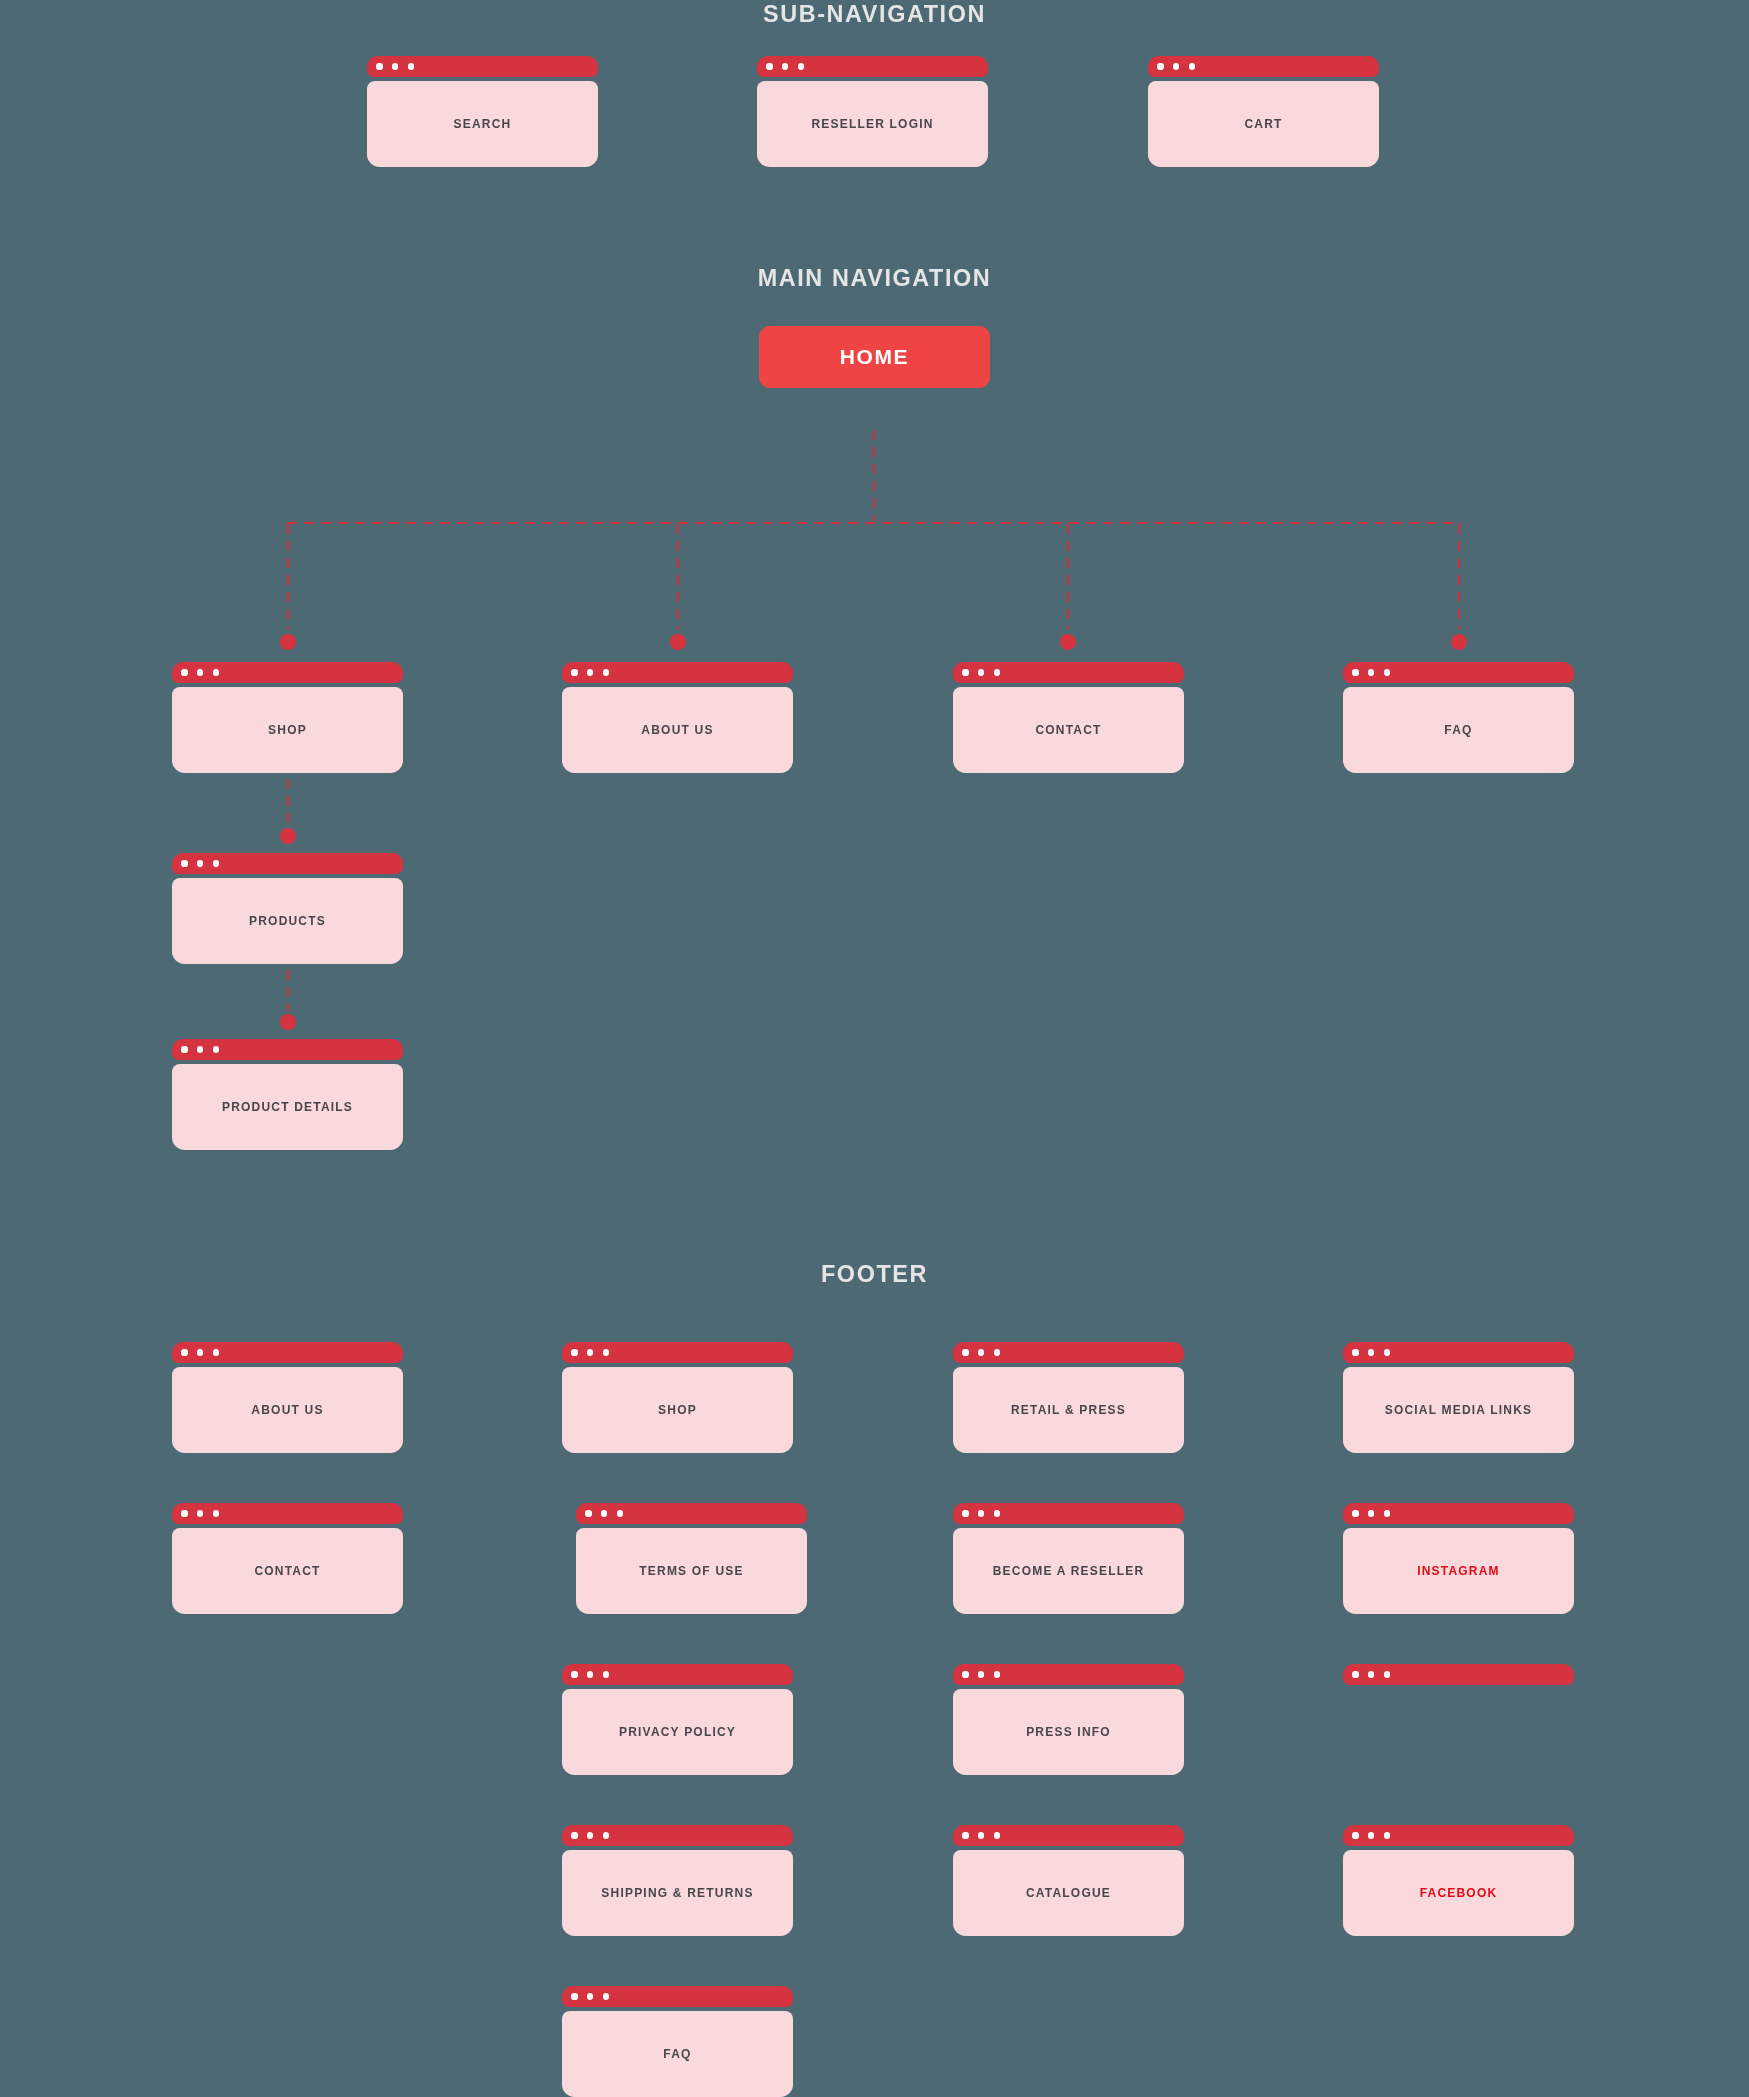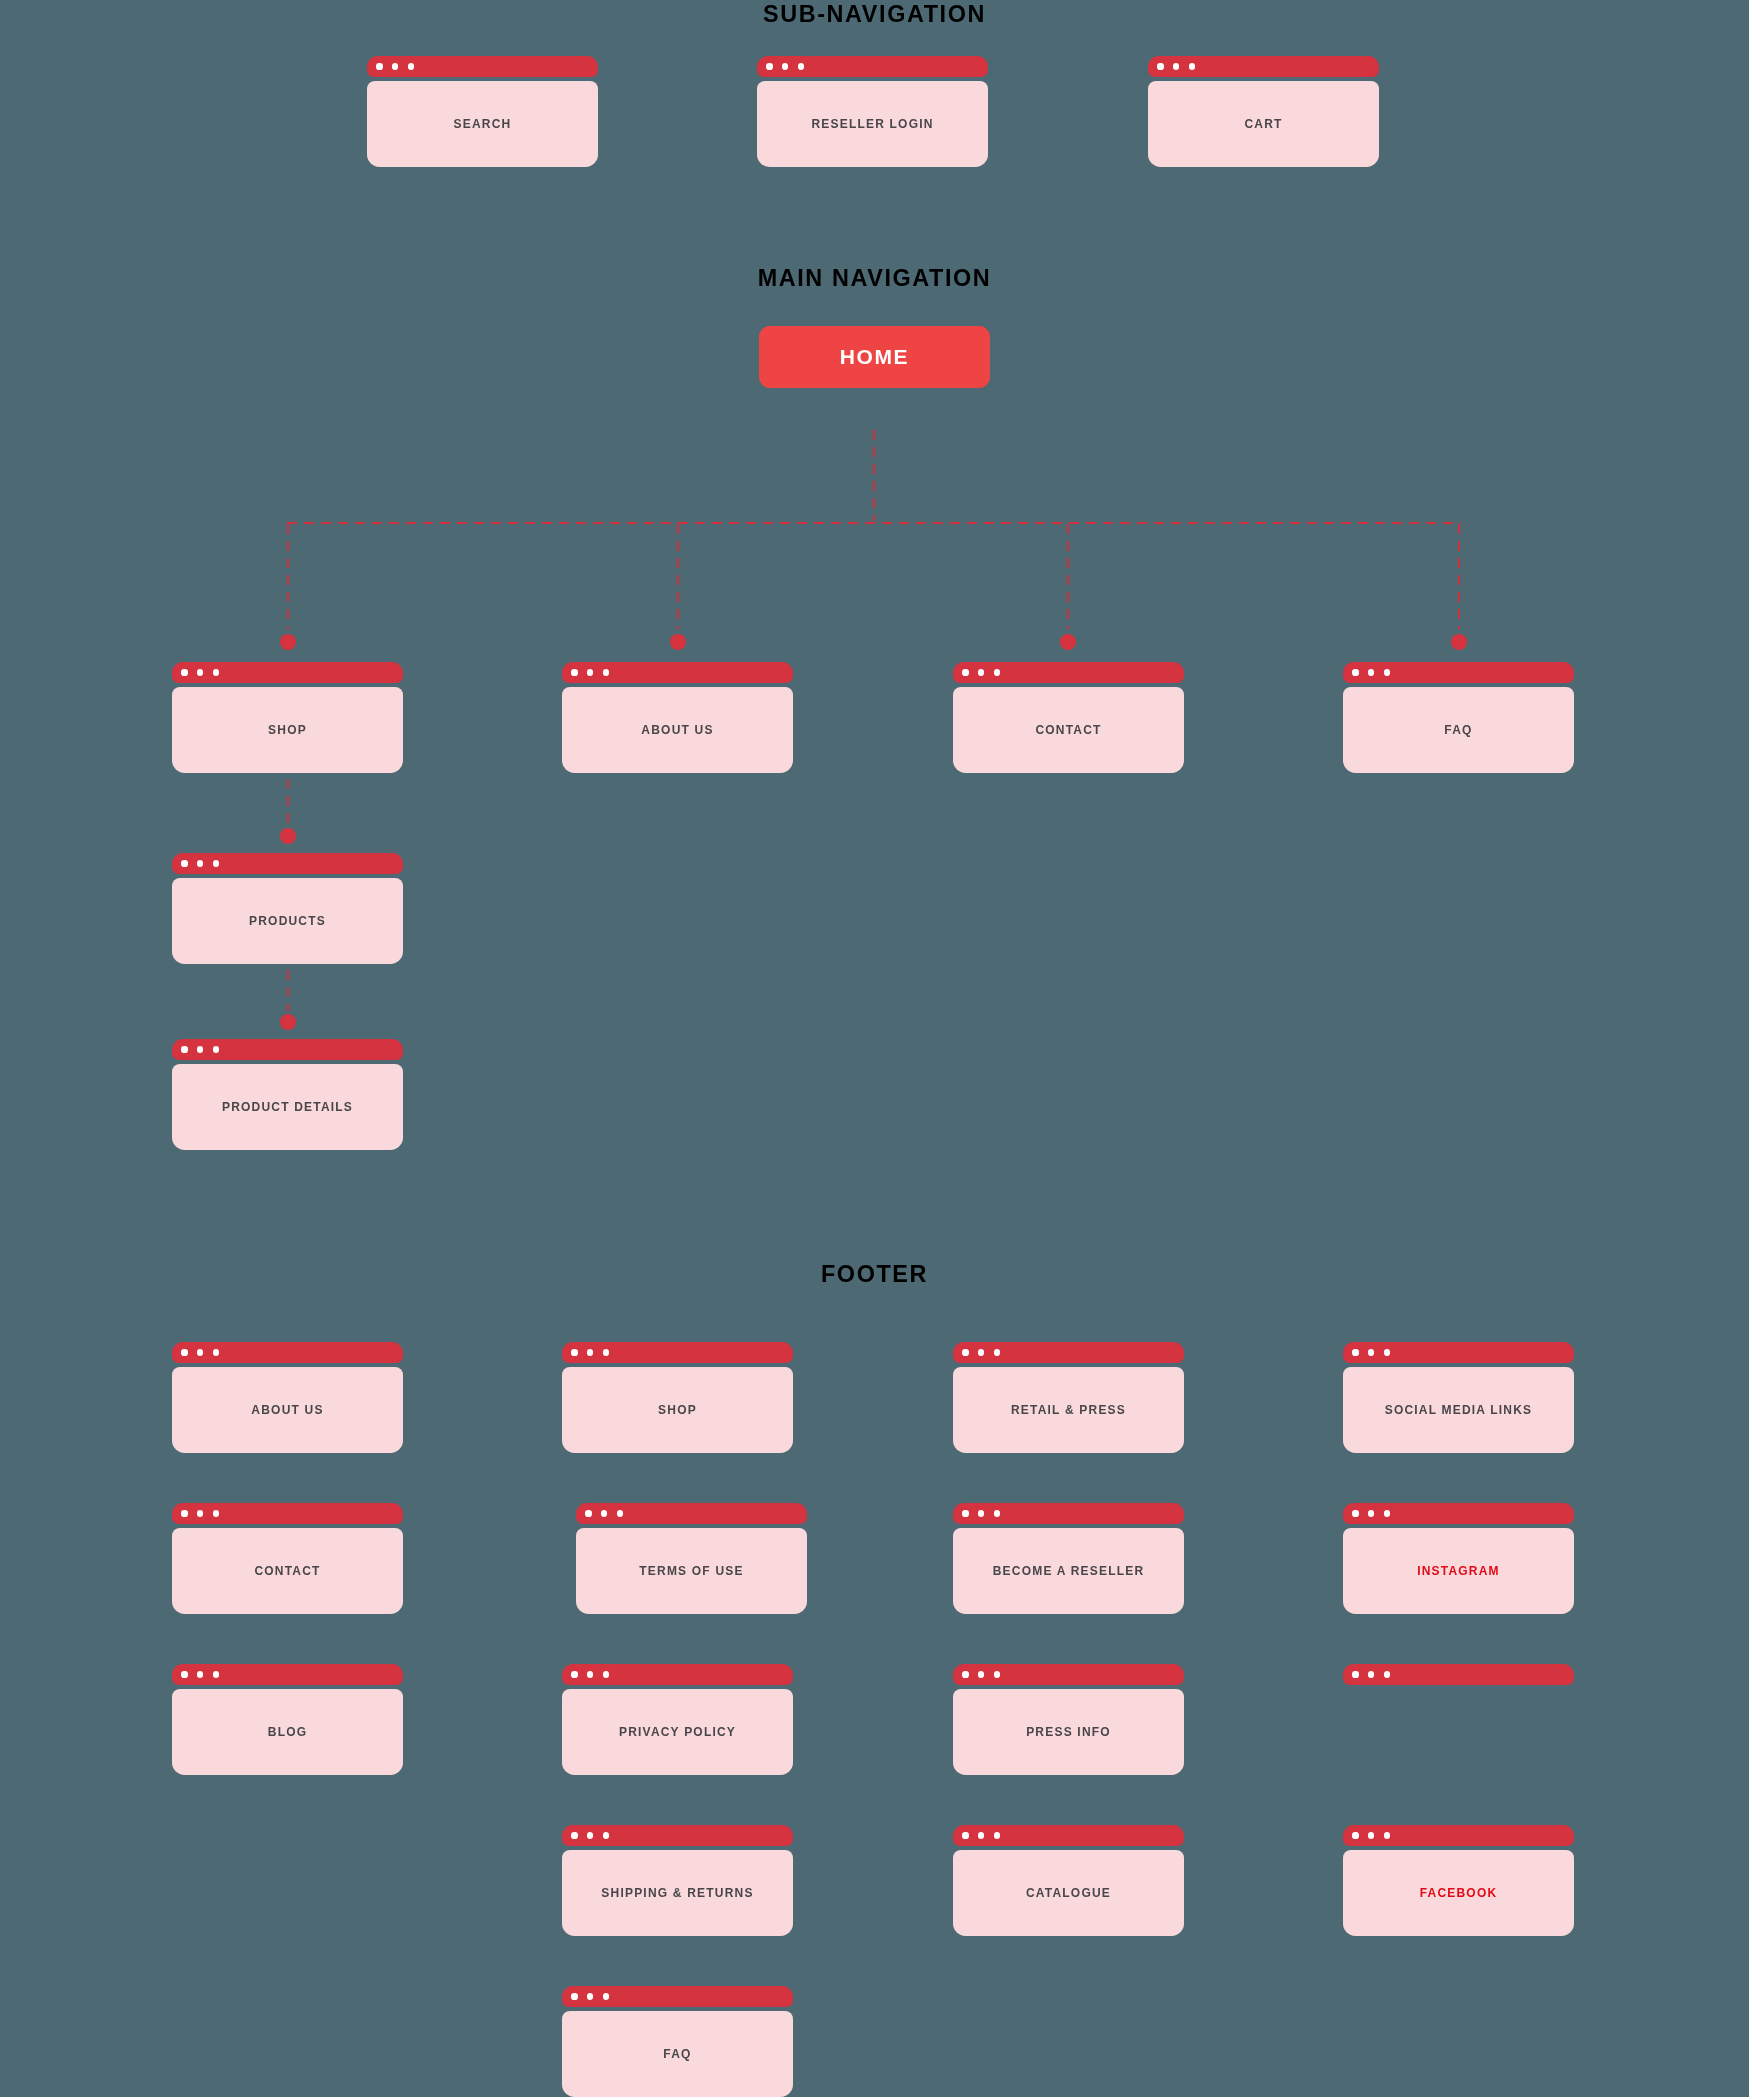--- a/index.html
+++ b/index.html
@@ -9,21 +9,21 @@
     font-family:"Liberation Sans", sans-serif;
     overflow:hidden;
   }
   #page{position:relative;width:1749px;height:2097px;background:#4d6973;}
 
   .section-title{
     position:absolute;left:0;width:1749px;
     text-align:center;
     font-size:23.4px;font-weight:700;letter-spacing:1.6px;
     line-height:28px;
-    color:#000000;
+    color:#e5e5e5;
   }
 
   
   .card{position:absolute;width:231px;}
   .card .bar{
     height:21px;background:#d5333f;
     border-radius:11px 11px 7px 7px;
     display:flex;align-items:center;gap:9.4px;
     padding-left:9.4px;box-sizing:border-box;
   }
@@ -270,30 +270,20 @@
     <div class="bar">
       <span class="win-dot"></span>
         <span class="win-dot"></span>
         <span class="win-dot"></span>
     </div>
     <div class="body">
         <span class="label red">INSTAGRAM</span>
       </div>
   </div>
 
-  <div class="card" style="left:172px;top:1664px">
-    <div class="bar">
-      <span class="win-dot"></span>
-        <span class="win-dot"></span>
-        <span class="win-dot"></span>
-    </div>
-    <div class="body">
-        <span class="label">BLOG</span>
-      </div>
-  </div>
 
   <div class="card" style="left:562px;top:1664px">
     <div class="bar">
       <span class="win-dot"></span>
         <span class="win-dot"></span>
         <span class="win-dot"></span>
     </div>
     <div class="body">
         <span class="label">PRIVACY POLICY</span>
       </div>

